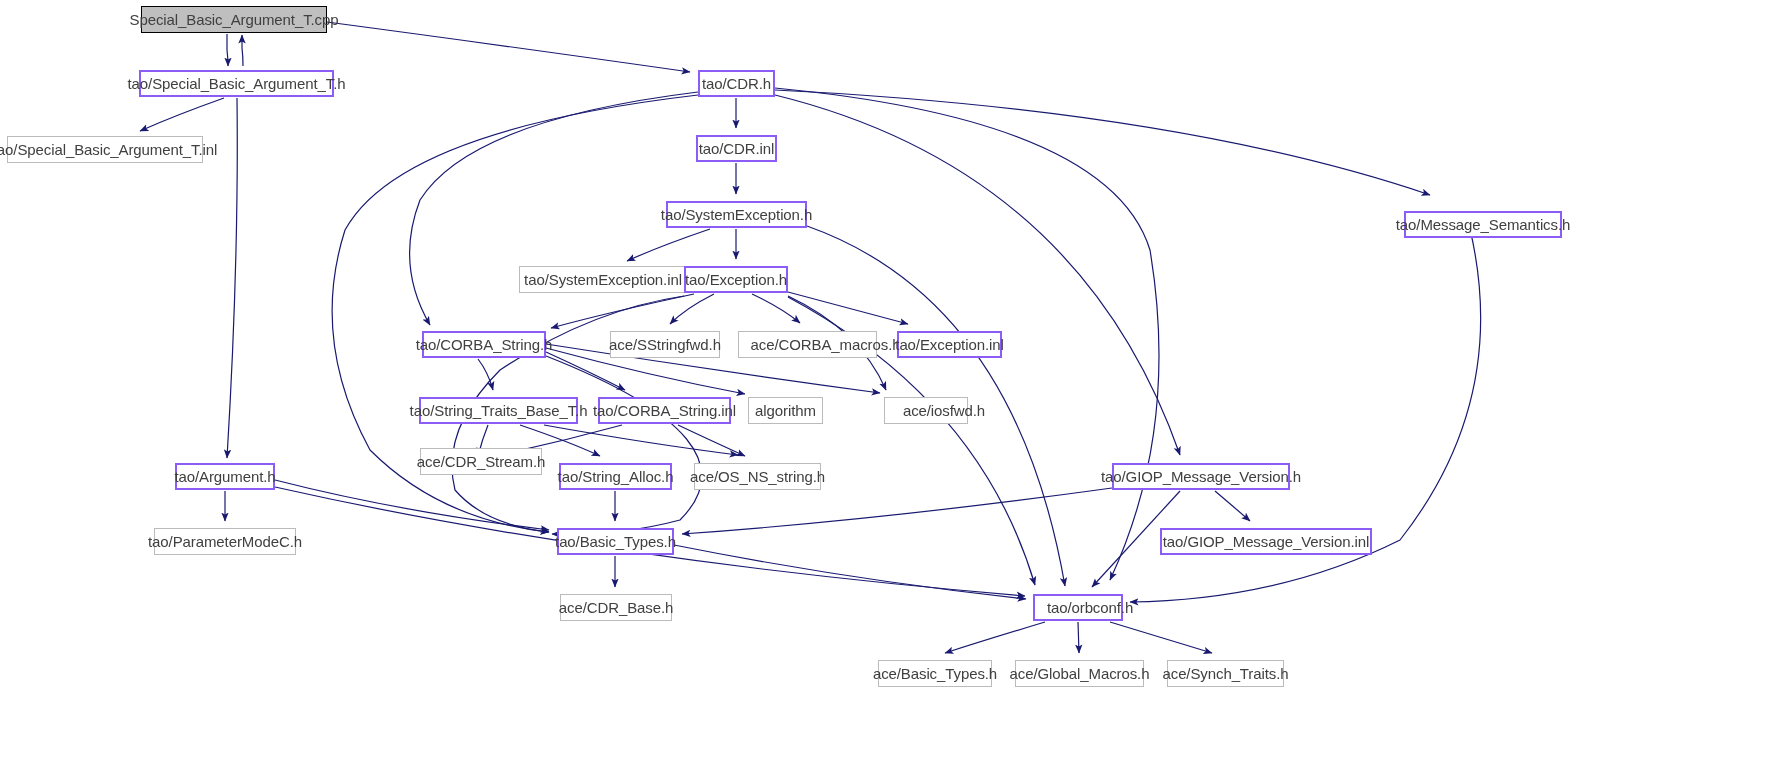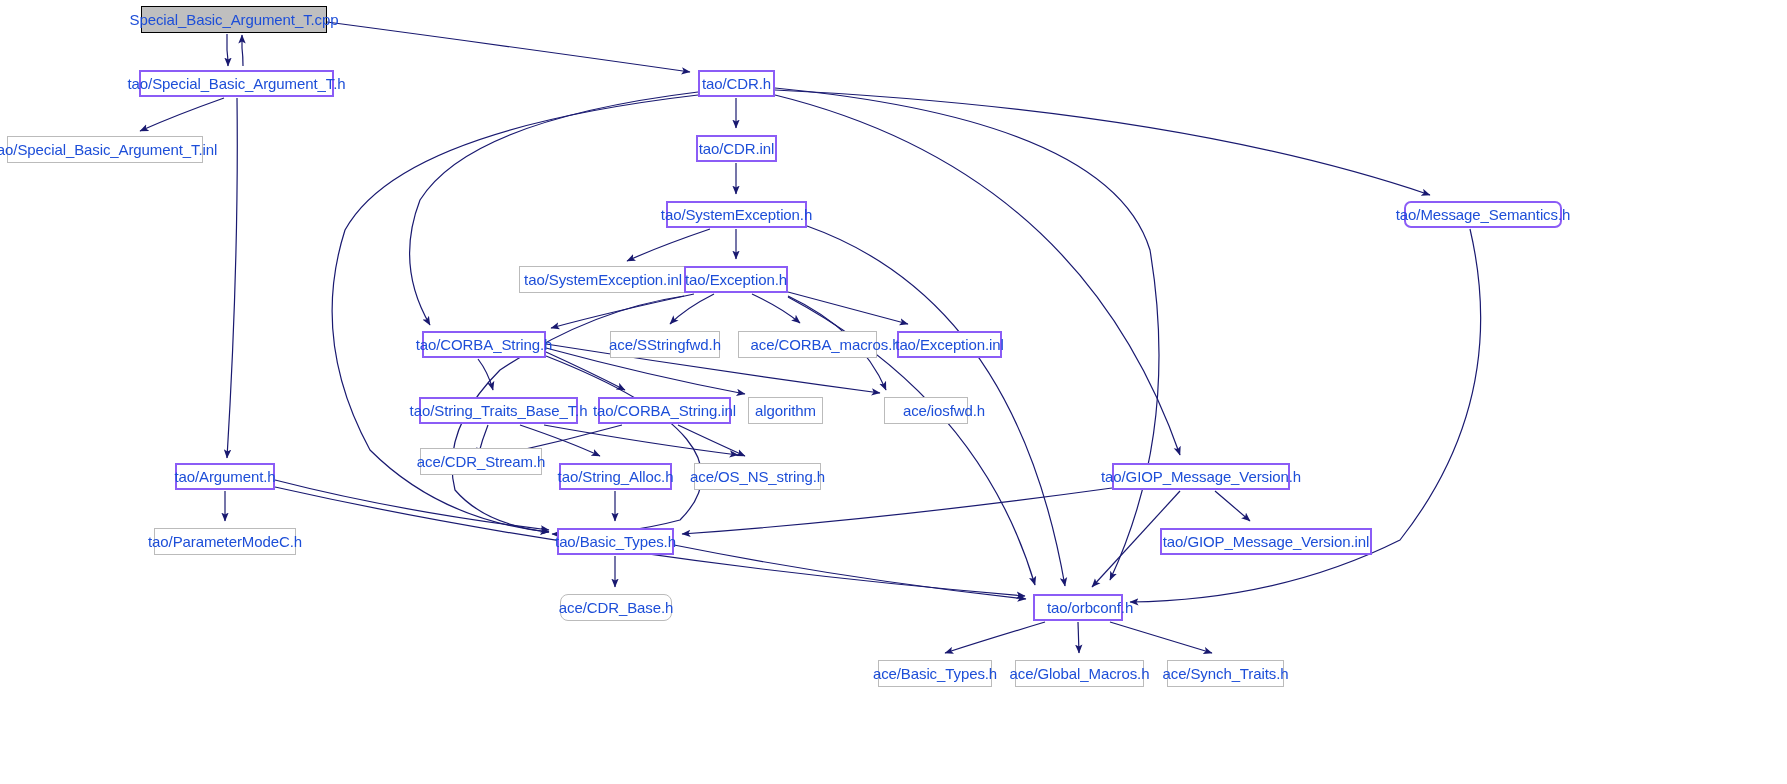--- a/index.html
+++ b/index.html
@@ -26,21 +26,21 @@
   }
   .node {
     position: absolute;
     box-sizing: border-box;
     display: flex;
     align-items: center;
     justify-content: center;
     height: 27px;
     border: 1px solid #bbbbbb;
     background: #ffffff;
-    color: #1d4ed8;
+    color: #404040;
     font-size: 15px;
     line-height: 1;
     white-space: nowrap;
     padding: 0 8px;
     letter-spacing: -0.1px;
   }
   .node.strong {
     border: 2px solid #8b5cf6;
   }
   .node.root {
@@ -221,27 +221,27 @@
   </div>
   <div class="node" style="left:154px;top:528px;width:142px;">
     <span class="node-label">tao/ParameterModeC.h</span>
   </div>
   <div class="node strong" style="left:557px;top:528px;width:117px;">
     <span class="node-label">tao/Basic_Types.h</span>
   </div>
   <div class="node strong" style="left:1160px;top:528px;width:212px;">
     <span class="node-label">tao/GIOP_Message_Version.inl</span>
   </div>
-  <div class="node" style="left:560px;top:594px;width:112px;border-radius:8px;">
+  <div class="node" style="left:560px;top:594px;width:112px;">
     <span class="node-label">ace/CDR_Base.h</span>
   </div>
   <div class="node strong" style="left:1033px;top:594px;width:90px;padding-left:32px;">
     <span class="node-label">tao/orbconf.h</span>
   </div>
-  <div class="node strong" style="left:1404px;top:201px;width:158px;border-radius:7px;">
+  <div class="node strong" style="left:1404px;top:211px;width:158px;">
     <span class="node-label">tao/Message_Semantics.h</span>
   </div>
   <div class="node" style="left:878px;top:660px;width:114px;">
     <span class="node-label">ace/Basic_Types.h</span>
   </div>
   <div class="node" style="left:1015px;top:660px;width:129px;">
     <span class="node-label">ace/Global_Macros.h</span>
   </div>
   <div class="node" style="left:1167px;top:660px;width:117px;">
     <span class="node-label">ace/Synch_Traits.h</span>

